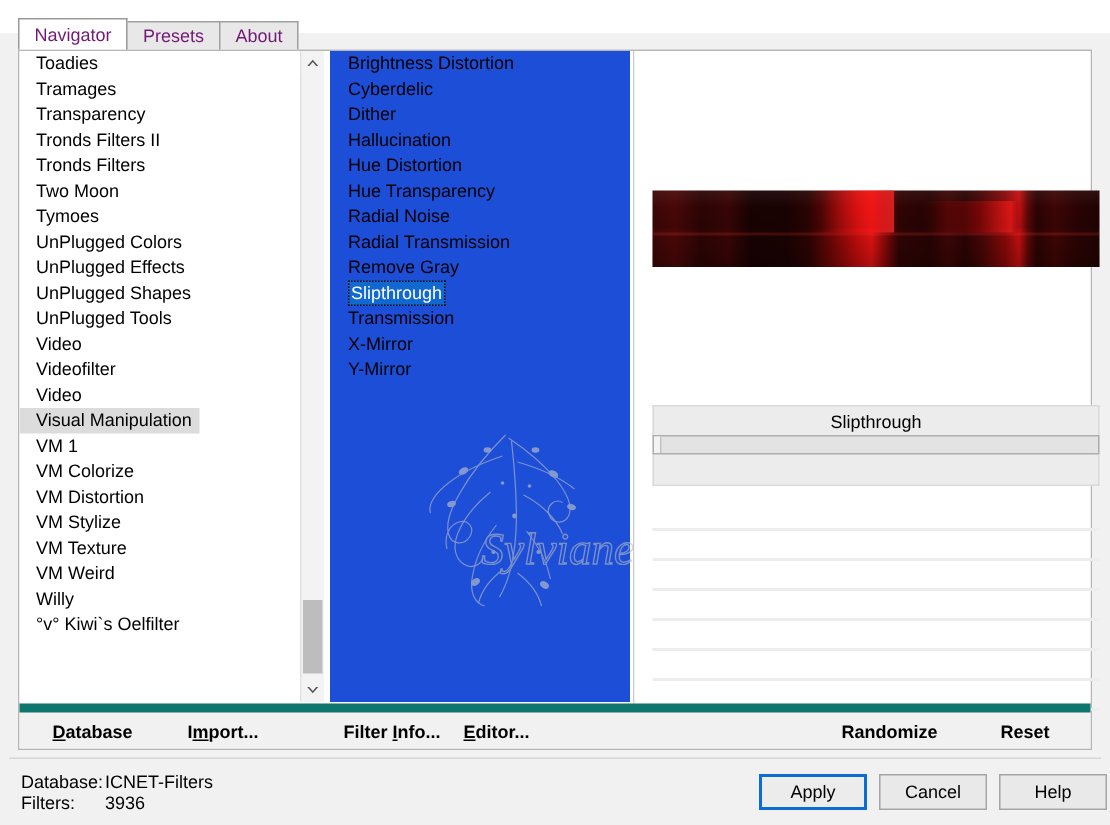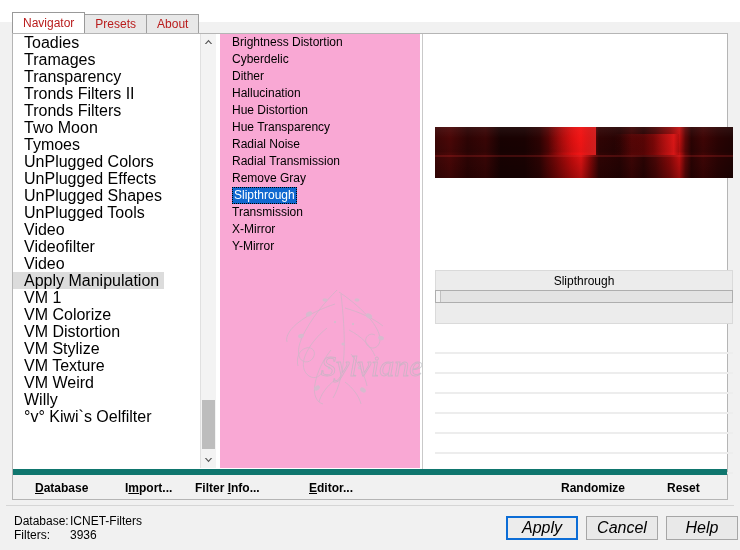--- a/index.html
+++ b/index.html
@@ -67,21 +67,21 @@
   .tab {
     height: 19px;
     line-height: 18px;
     padding: 0 10px;
     font-size: 12px;
     box-sizing: border-box;
     background: #e8e8e8;
     border: 1px solid #a0a0a0;
     border-bottom: none;
     margin-right: -1px;
-    color: #b91c1c;
+    color: #701a75;
     white-space: nowrap;
   }
   .tab.active {
     background: #ffffff;
     height: 21px;
     line-height: 20px;
     border-color: #999999;
     position: relative;
     z-index: 2;
   }
@@ -101,21 +101,21 @@
     position: absolute;
     left: 0; top: 0;
     width: 196px; height: 434px;
     background: #ffffff;
     overflow: hidden;
   }
   .cat-item {
     height: 17px;
     line-height: 17px;
     padding-left: 11px;
-    font-size: 16px;
+    font-size: 12px;
     white-space: nowrap;
     color: #000;
   }
   .cat-item.selected-inactive {
     background: #dcdcdc;
     display: inline-block;
     padding-right: 5px;
     padding-left: 11px;
     margin-left: 0;
   }
@@ -151,21 +151,21 @@
     width: 13px;
     height: 49px;
     background: #bdbdbd;
   }
 
   
   #filter-list {
     position: absolute;
     left: 207px; top: 0;
     width: 200px; height: 434px;
-    background: #f9a8d4;
+    background: #1d4ed8;
     overflow: hidden;
   }
   .filt-item {
     height: 17px;
     line-height: 17px;
     padding-left: 12px;
     font-size: 12px;
     white-space: nowrap;
     color: #000;
   }
@@ -325,21 +325,21 @@
     white-space: nowrap;
     background: transparent;
     border: none;
     padding: 0;
     font-family: "Liberation Sans", sans-serif;
     cursor: default;
   }
   .act-btn u { text-decoration: underline; }
   #btn-database   { left: 22px; }
   #btn-import     { left: 112px; }
-  #btn-filterinfo { left: 182px; text-align: right; }
+  #btn-filterinfo { left: 216px; text-align: right; }
   #btn-editor     { left: 296px; }
   #btn-randomize  { left: 548px; }
   #btn-reset      { left: 654px; }
 
   
   #status-bar {
     position: absolute;
     left: 6px; top: 505px;
     width: 728px; height: 40px;
     background: #f1f1f1;
@@ -359,27 +359,26 @@
 
   
   .dlg-btn {
     position: absolute;
     top: 516px;
     width: 72px; height: 24px;
     background: #e9e9e9;
     border: 1px solid #a6a6a6;
     box-sizing: border-box;
     font-family: "Liberation Sans", sans-serif;
-    font-size: 16px;
+    font-size: 12px;
     color: #000;
     display: flex;
     align-items: center;
     justify-content: center;
     cursor: default;
-    font-style: italic;
   }
   #btn-apply {
     left: 506px;
     border: 2px solid #0c6dd6;
     background: #ececec;
   }
   #btn-cancel { left: 586px; }
   #btn-help   { left: 666px; }
 </style>
 </head>
@@ -437,21 +436,21 @@
         </div>
       <div class="cat-row">
           <div class="cat-item">Video</div>
         </div>
       <div class="cat-row">
           <div class="cat-item">Videofilter</div>
         </div>
       <div class="cat-row">
           <div class="cat-item">Video</div>
         </div>
-      <div class="cat-row"><div class="cat-item selected-inactive">Apply Manipulation</div></div>
+      <div class="cat-row"><div class="cat-item selected-inactive">Visual Manipulation</div></div>
       <div class="cat-row">
           <div class="cat-item">VM 1</div>
         </div>
       <div class="cat-row">
           <div class="cat-item">VM Colorize</div>
         </div>
       <div class="cat-row">
           <div class="cat-item">VM Distortion</div>
         </div>
       <div class="cat-row">

